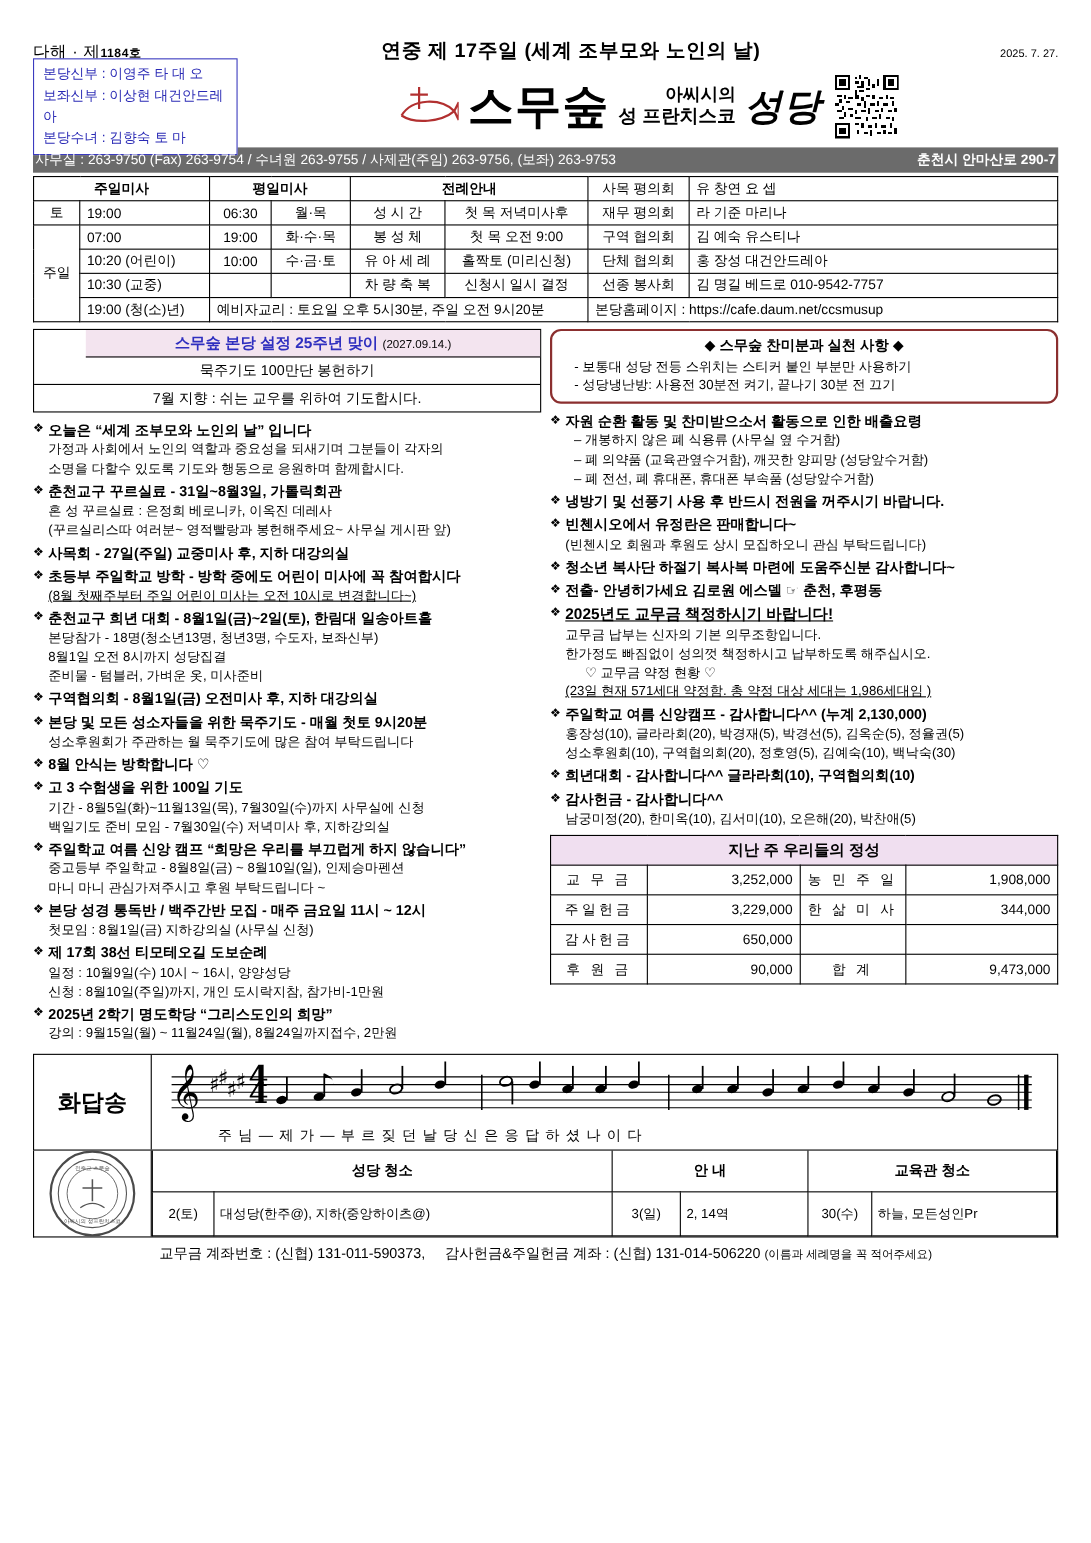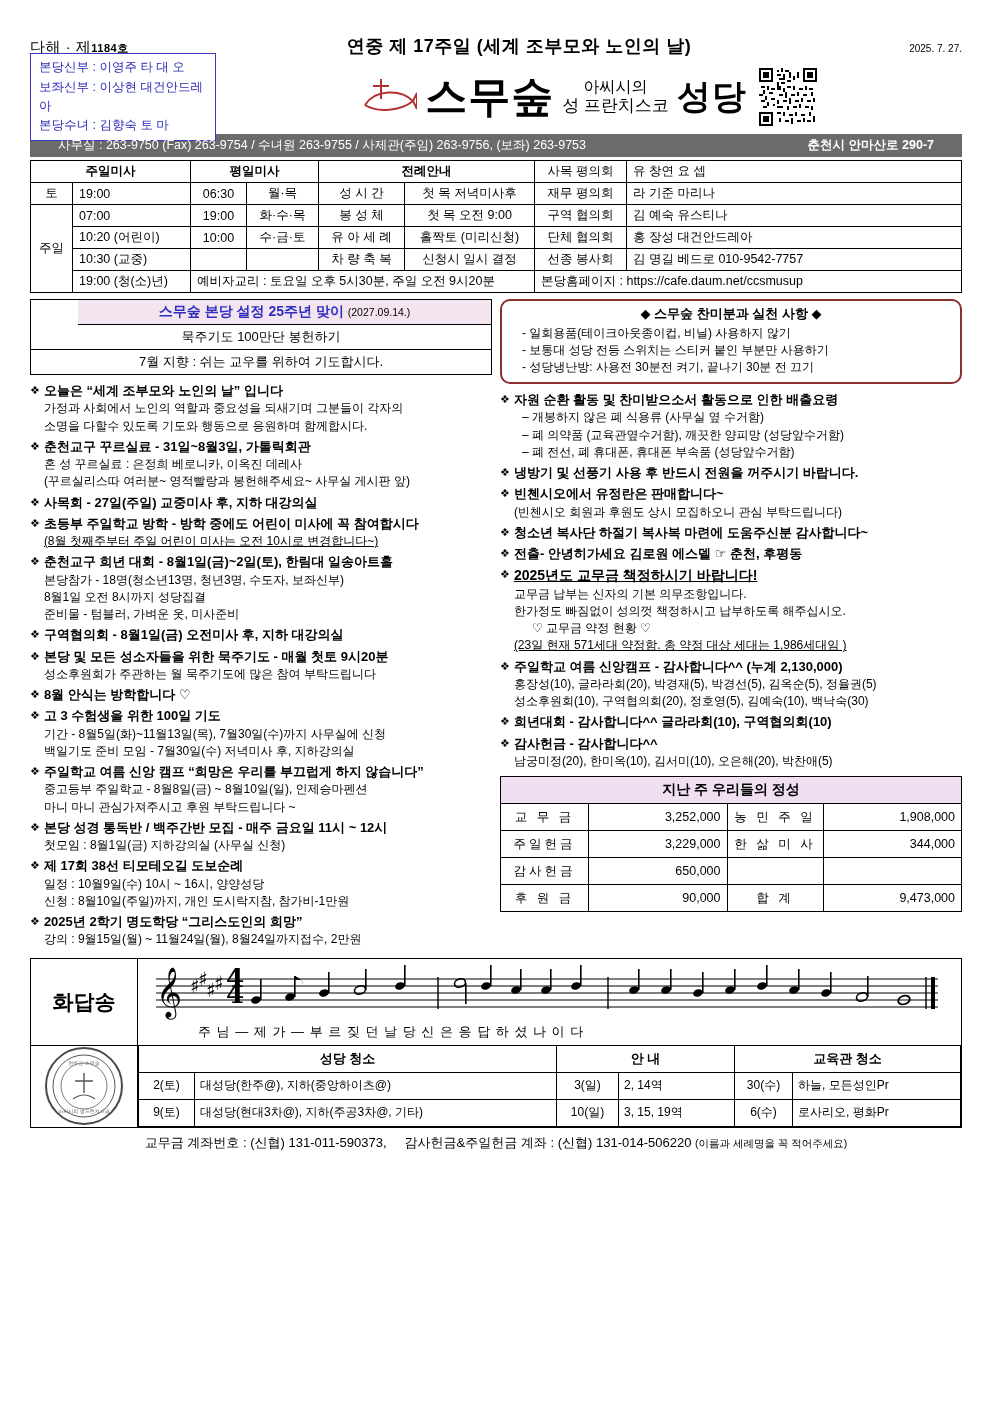--- a/index.html
+++ b/index.html
@@ -72,45 +72,46 @@
   }
   .logo-main {
     font-size: 42px;
     font-weight: bold;
     letter-spacing: 1px;
     line-height: 1;
   }
   .logo-sub {
     font-size: 16px;
     line-height: 1.15;
-    font-weight: normal;
-    text-align: center;
+    font-weight: bold;
+    text-align: right;
   }
   .logo-sub .l2 { font-size: 17px; }
   .logo-dang {
     font-size: 34px;
     font-weight: bold;
     letter-spacing: 1px;
+    font-style: italic;
   }
   .qr {
     width: 58px;
     height: 58px;
     margin-left: 4px;
   }
 
   
   .contactbar {
     margin-top: 4px;
     background: #6b6b6b;
     color: #fff;
     font-size: 12.5px;
     display: flex;
     justify-content: space-between;
     align-items: center;
-    padding: 3px 28px;
+    padding: 3px 2px;
     box-sizing: border-box;
   }
   .contactbar .addr { font-weight: bold; }
 
   
   table.mass {
     width: 100%;
     border-collapse: collapse;
     margin-top: 3px;
     font-size: 12.5px;
@@ -606,21 +607,20 @@
         </div>
 
       </div>
     </div>
 
     <div class="col colR">
 
       <div class="praise-box">
         <div class="praise-title">◆  스무숲 찬미분과  실천 사항  ◆</div>
         <ul>
-          <li>- 일회용품(테이크아웃종이컵, 비닐) 사용하지 않기</li>
           <li>- 보통대 성당 전등 스위치는 스티커 붙인 부분만 사용하기</li>
           <li>- 성당냉난방: 사용전 30분전 켜기, 끝나기 30분 전 끄기</li>
         </ul>
       </div>
 
       <div class="notices">
 
         <div class="n-item">
           <span class="n-bullet">❖</span>
           <span class="n-body">
@@ -834,28 +834,20 @@
         <td class="hdr" colspan="2">교육관 청소</td>
       </tr>
       <tr>
         <td class="ctr">2(토)</td>
         <td>대성당(한주@), 지하(중앙하이츠@)</td>
         <td class="ctr">3(일)</td>
         <td>2, 14역</td>
         <td class="ctr">30(수)</td>
         <td>하늘, 모든성인Pr</td>
       </tr>
-      <tr>
-        <td class="ctr">9(토)</td>
-        <td>대성당(현대3차@), 지하(주공3차@, 기타)</td>
-        <td class="ctr">10(일)</td>
-        <td>3, 15, 19역</td>
-        <td class="ctr">6(수)</td>
-        <td>로사리오, 평화Pr</td>
-      </tr>
     </tbody>
       </table>
   </div>
 
   <div class="footer-acct">
     <span>교무금 계좌번호 : (신협) 131-011-590373,</span>
     &nbsp;&nbsp;&nbsp;
     <span>감사헌금&amp;주일헌금 계좌 : (신협) 131-014-506220</span>
     <span class="small">(이름과 세례명을 꼭 적어주세요)</span>
   </div>

